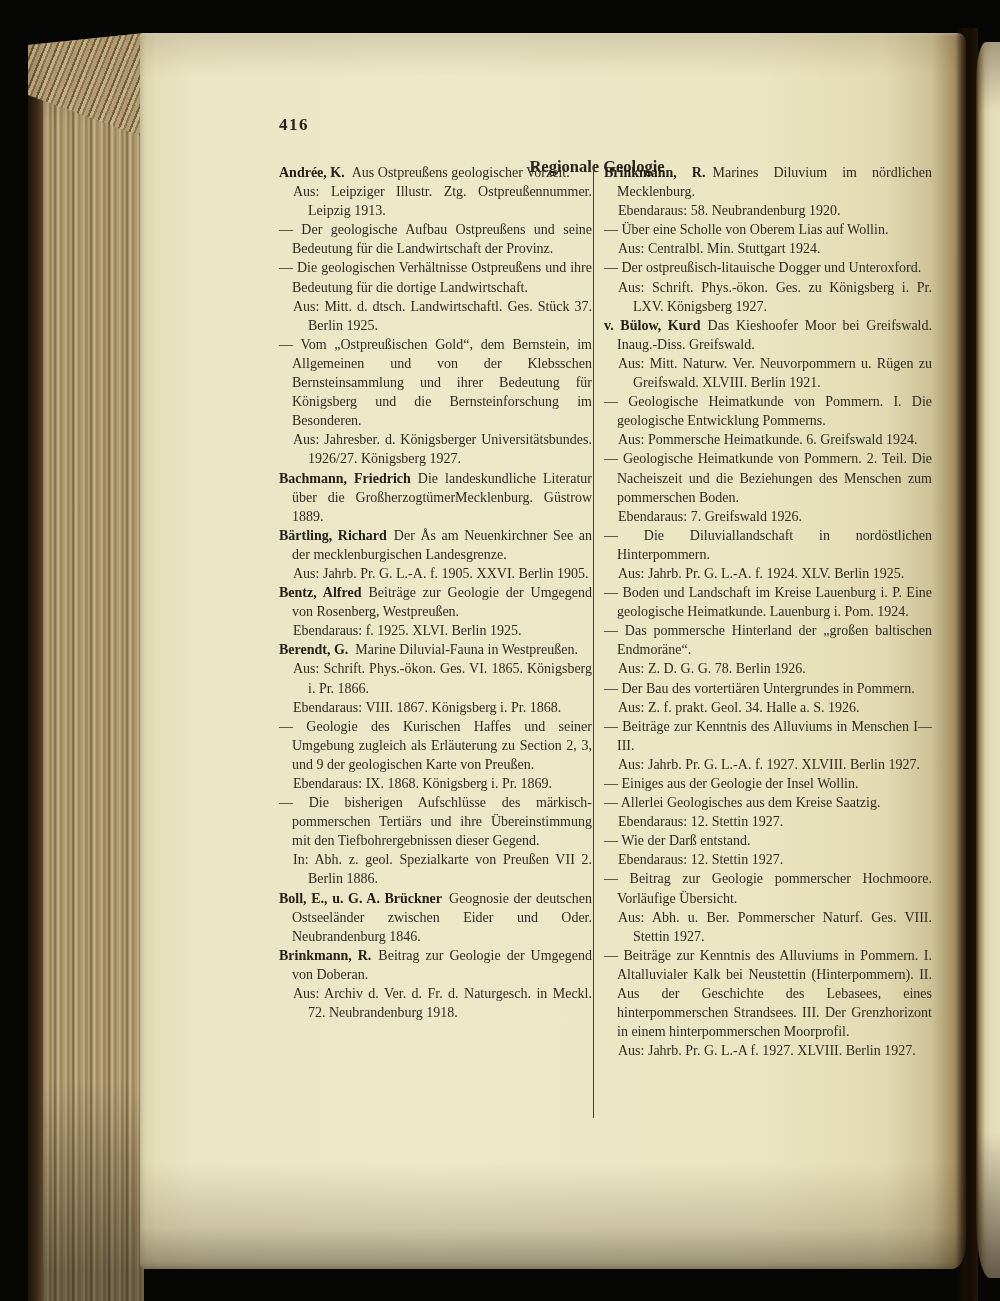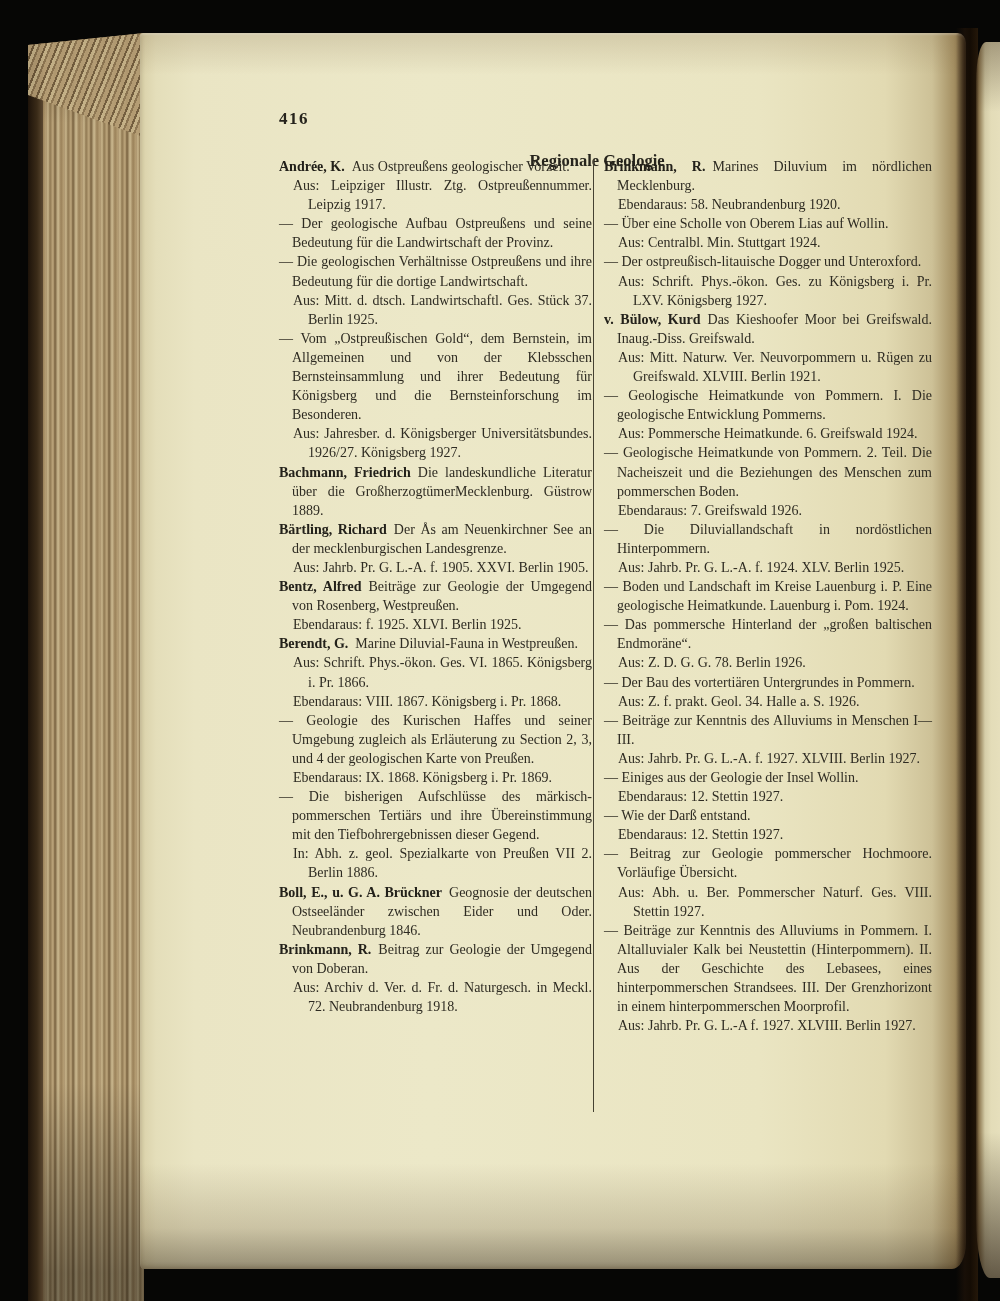--- a/index.html
+++ b/index.html
@@ -42,21 +42,21 @@
     background:linear-gradient(90deg, rgba(25,15,5,0) 0, rgba(30,18,8,.75) 40%, #140c04 65%, #241709 100%);
   }
   .facing-page-edge{
     position:absolute;left:976px;top:42px;width:24px;height:1236px;
     border-radius:10px 0 0 14px / 40px 0 0 60px;
     background:
       linear-gradient(180deg, rgba(50,32,14,.35) 0, rgba(0,0,0,0) 70px, rgba(0,0,0,0) 1090px, rgba(30,18,8,.65) 100%),
       linear-gradient(90deg,#3a2a16 0,#8d7850 3px,#d5cda8 9px,#e3dcb8 15px,#e6dfbc 100%);
   }
   
-  .print{position:absolute;left:140px;top:33px;width:826px;height:1056px;color:#2e2b22;}
+  .print{position:absolute;left:140px;top:39px;width:826px;height:1056px;color:#2e2b22;}
   .page-number{
     position:absolute;left:139px;top:76px;
     font-size:17px;font-weight:700;letter-spacing:1.5px;color:#26241c;
   }
   .running-title{
     position:absolute;left:457px;top:77px;transform:translateX(-50%);
     font-size:16.5px;font-weight:700;color:#26241c;white-space:nowrap;margin-top:41px;
   }
   .column{
     position:absolute;top:124px;
@@ -86,35 +86,35 @@
 <div class="book-page"></div>
 <div class="gutter-shadow"></div>
 <div class="facing-page-edge"></div>
 
 <div class="print">
   <div class="page-number">416</div>
   <div class="running-title">Regionale Geologie</div>
   <div class="column-divider"></div>
   <div class="column col-left">
       <p class="para entry"><b>Andrée, K.</b>Aus Ostpreußens geologischer Vorzeit.</p>
-      <p class="para src">Aus: Leipziger Illustr. Ztg. Ostpreußennummer. Leipzig 1917.</p>
+      <p class="para src">Aus: Leipziger Illustr. Ztg. Ostpreußennummer. Leipzig 1913.</p>
       <p class="para dash">— Der geologische Aufbau Ostpreußens und seine Bedeutung für die Landwirtschaft der Provinz.</p>
       <p class="para dash">— Die geologischen Verhältnisse Ostpreußens und ihre Bedeutung für die dortige Landwirtschaft.</p>
       <p class="para src">Aus: Mitt. d. dtsch. Landwirtschaftl. Ges. Stück 37. Berlin 1925.</p>
       <p class="para dash">— Vom „Ostpreußischen Gold“, dem Bernstein, im Allgemeinen und von der Klebsschen Bernsteinsammlung und ihrer Bedeutung für Königsberg und die Bernsteinforschung im Besonderen.</p>
       <p class="para src">Aus: Jahresber. d. Königsberger Universitätsbundes. 1926/27. Königsberg 1927.</p>
       <p class="para entry"><b>Bachmann, Friedrich</b>Die landeskundliche Literatur über die GroßherzogtümerMecklenburg. Güstrow 1889.</p>
       <p class="para entry"><b>Bärtling, Richard</b>Der Ås am Neuenkirchner See an der mecklenburgischen Landesgrenze.</p>
       <p class="para src">Aus: Jahrb. Pr. G. L.-A. f. 1905. XXVI. Berlin 1905.</p>
       <p class="para entry"><b>Bentz, Alfred</b>Beiträge zur Geologie der Umgegend von Rosenberg, Westpreußen.</p>
       <p class="para src">Ebendaraus: f. 1925. XLVI. Berlin 1925.</p>
       <p class="para entry"><b>Berendt, G.</b>Marine Diluvial-Fauna in Westpreußen.</p>
       <p class="para src">Aus: Schrift. Phys.-ökon. Ges. VI. 1865. Königsberg i. Pr. 1866.</p>
       <p class="para src">Ebendaraus: VIII. 1867. Königsberg i. Pr. 1868.</p>
-      <p class="para dash">— Geologie des Kurischen Haffes und seiner Umgebung zugleich als Erläuterung zu Section 2, 3, und 4 der geologischen Karte von Preußen.</p>
+      <p class="para dash">— Geologie des Kurischen Haffes und seiner Umgebung zugleich als Erläuterung zu Section 2, 3, und 9 der geologischen Karte von Preußen.</p>
       <p class="para src">Ebendaraus: IX. 1868. Königsberg i. Pr. 1869.</p>
       <p class="para dash">— Die bisherigen Aufschlüsse des märkisch-pommerschen Tertiärs und ihre Übereinstimmung mit den Tiefbohrergebnissen dieser Gegend.</p>
       <p class="para src">In: Abh. z. geol. Spezialkarte von Preußen VII 2. Berlin 1886.</p>
       <p class="para entry"><b>Boll, E., u. G. A. Brückner</b>Geognosie der deutschen Ostseeländer zwischen Eider und Oder. Neubrandenburg 1846.</p>
       <p class="para entry"><b>Brinkmann, R.</b>Beitrag zur Geologie der Umgegend von Doberan.</p>
       <p class="para src">Aus: Archiv d. Ver. d. Fr. d. Naturgesch. in Meckl. 72. Neubrandenburg 1918.</p>
     </div>
   <div class="column col-right">
       <p class="para entry"><b>Brinkmann, R.</b>Marines Diluvium im nördlichen Mecklenburg.</p>
       <p class="para src">Ebendaraus: 58. Neubrandenburg 1920.</p>
@@ -131,20 +131,21 @@
       <p class="para dash">— Die Diluviallandschaft in nordöstlichen Hinterpommern.</p>
       <p class="para src">Aus: Jahrb. Pr. G. L.-A. f. 1924. XLV. Berlin 1925.</p>
       <p class="para dash">— Boden und Landschaft im Kreise Lauenburg i. P. Eine geologische Heimatkunde. Lauenburg i. Pom. 1924.</p>
       <p class="para dash">— Das pommersche Hinterland der „großen baltischen Endmoräne“.</p>
       <p class="para src">Aus: Z. D. G. G. 78. Berlin 1926.</p>
       <p class="para dash">— Der Bau des vortertiären Untergrundes in Pommern.</p>
       <p class="para src">Aus: Z. f. prakt. Geol. 34. Halle a. S. 1926.</p>
       <p class="para dash">— Beiträge zur Kenntnis des Alluviums in Menschen I—III.</p>
       <p class="para src">Aus: Jahrb. Pr. G. L.-A. f. 1927. XLVIII. Berlin 1927.</p>
       <p class="para dash">— Einiges aus der Geologie der Insel Wollin.</p>
+      <p class="para dash">— Allerlei Geologisches aus dem Kreise Saatzig.</p>
       <p class="para src">Ebendaraus: 12. Stettin 1927.</p>
       <p class="para dash">— Wie der Darß entstand.</p>
       <p class="para src">Ebendaraus: 12. Stettin 1927.</p>
       <p class="para dash">— Beitrag zur Geologie pommerscher Hochmoore. Vorläufige Übersicht.</p>
       <p class="para src">Aus: Abh. u. Ber. Pommerscher Naturf. Ges. VIII. Stettin 1927.</p>
       <p class="para dash">— Beiträge zur Kenntnis des Alluviums in Pommern. I. Altalluvialer Kalk bei Neustettin (Hinterpommern). II. Aus der Geschichte des Lebasees, eines hinterpommerschen Strandsees. III. Der Grenzhorizont in einem hinterpommerschen Moorprofil.</p>
       <p class="para src">Aus: Jahrb. Pr. G. L.-A f. 1927. XLVIII. Berlin 1927.</p>
     </div>
 </div>
 

